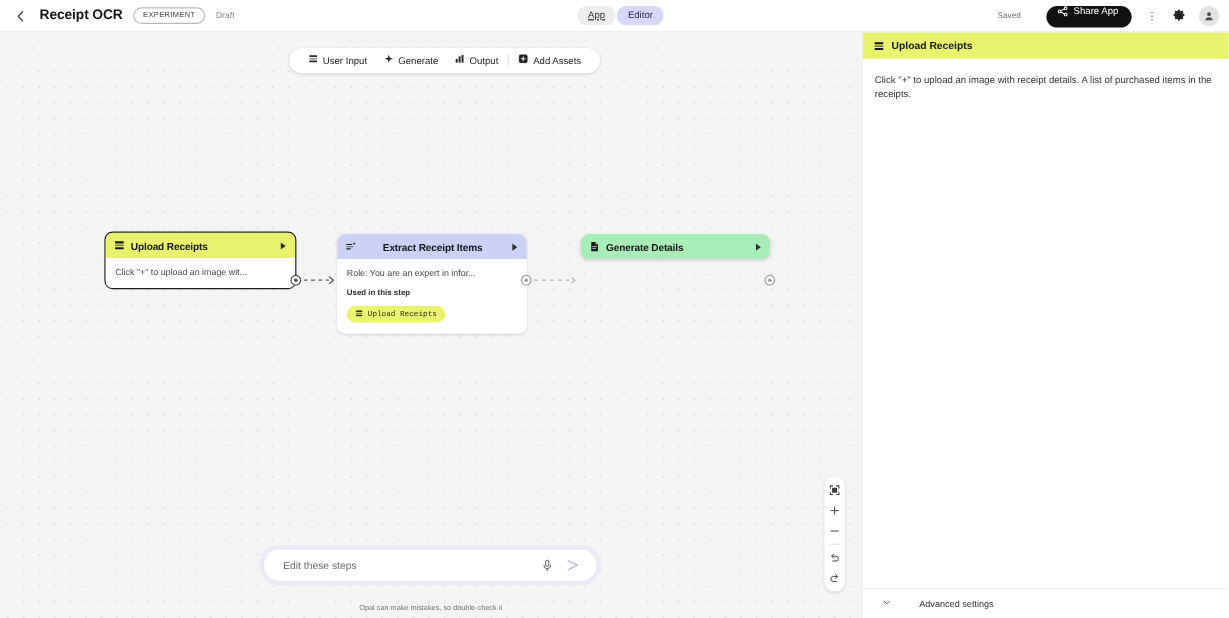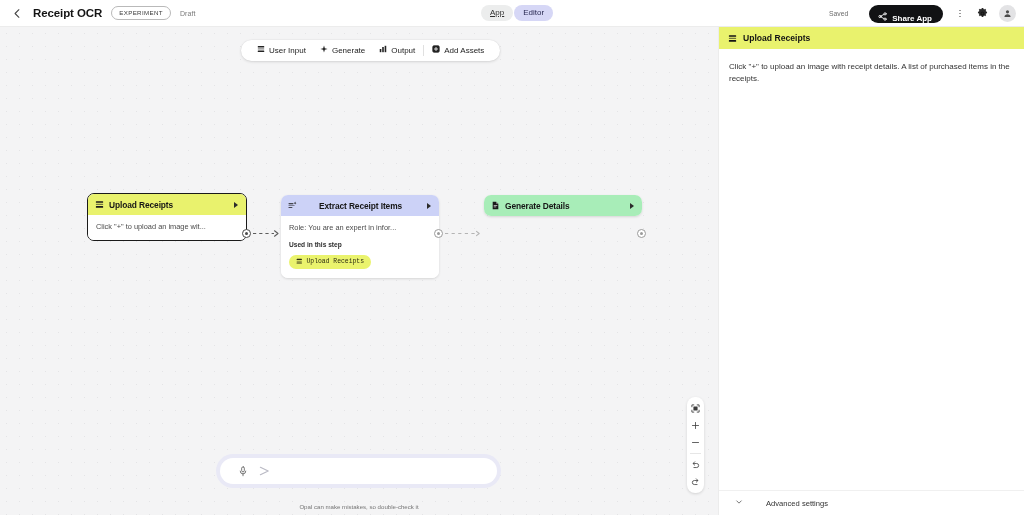--- a/index.html
+++ b/index.html
@@ -50,23 +50,23 @@
   }
   .seg.inactive { background: #eceded; text-decoration: underline; }
   .seg.active { background: #d6d7f6; color: #2a2a52; }
 
   .topbar-right {
     position: absolute; right: 8px; top: 0; height: 27px;
     display: flex; align-items: center; gap: 0;
   }
   .saved-label { font-size: 6.8px; color: #6d6d6d; margin-right: 21px; }
   .share-app {
-    display: flex; align-items: flex-end; gap: 5px;
+    display: flex; align-items: flex-start; gap: 5px;
     background: #111214; color: #fff; border-radius: 12px;
-    height: 18px; padding: 0 11px 0 9px; font-size: 8px; font-weight: 700;
+    height: 18px; padding: 0 11px 0 9px; font-size: 8px; font-weight: 400;
     cursor: pointer;
   }
   .share-app svg { width: 9px; height: 9px; }
   .kebab {
     width: 16px; height: 18px; margin-left: 9px;
     display: flex; flex-direction: column; align-items: center;
     justify-content: center; gap: 1.6px; cursor: pointer;
   }
   .kebab i { width: 1.6px; height: 1.6px; border-radius: 50%; background: #8d8d8d; display: block; }
   .icon-btn {
@@ -437,20 +437,21 @@
       <div class="cc-btn">
         <svg viewBox="0 0 16 16" fill="none" stroke="currentColor" stroke-width="1.4" stroke-linecap="round" stroke-linejoin="round">
             <path d="M11.7 6.2H6a3.6 3.6 0 0 0 0 7.2h4.8"></path>
             <path d="M9.4 3.2l3 3-3 3"></path>
           </svg>
       </div>
     </div>
 
     <div class="prompt-wrap">
       <div class="prompt-inner">
+        <input class="prompt-input" type="text" placeholder="Edit these steps" style="">
         <div class="mic-btn">
           <svg viewBox="0 0 12 16" fill="none" stroke="currentColor" stroke-width="1.2" stroke-linecap="round">
               <rect x="4" y="1" width="4" height="7.6" rx="2"></rect>
               <path d="M1.8 7.4a4.2 4.2 0 0 0 8.4 0M6 11.6V14.4"></path>
             </svg>
         </div>
         <div class="send-btn">
           <svg viewBox="0 0 16 14" fill="none" stroke="currentColor" stroke-width="1.6" stroke-linecap="round" stroke-linejoin="round">
               <path d="M2 1.5 13.4 7 2 12.5"></path>
             </svg>

